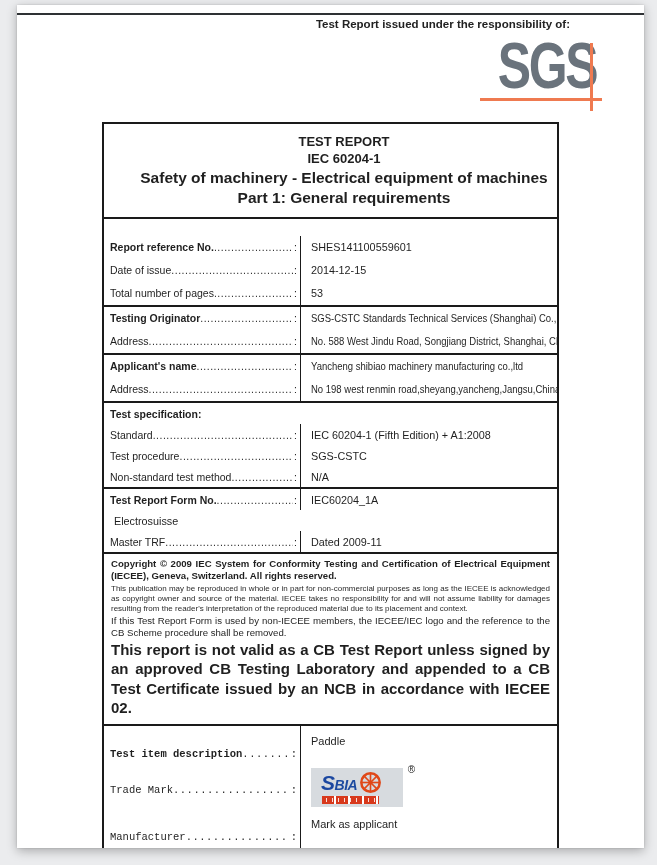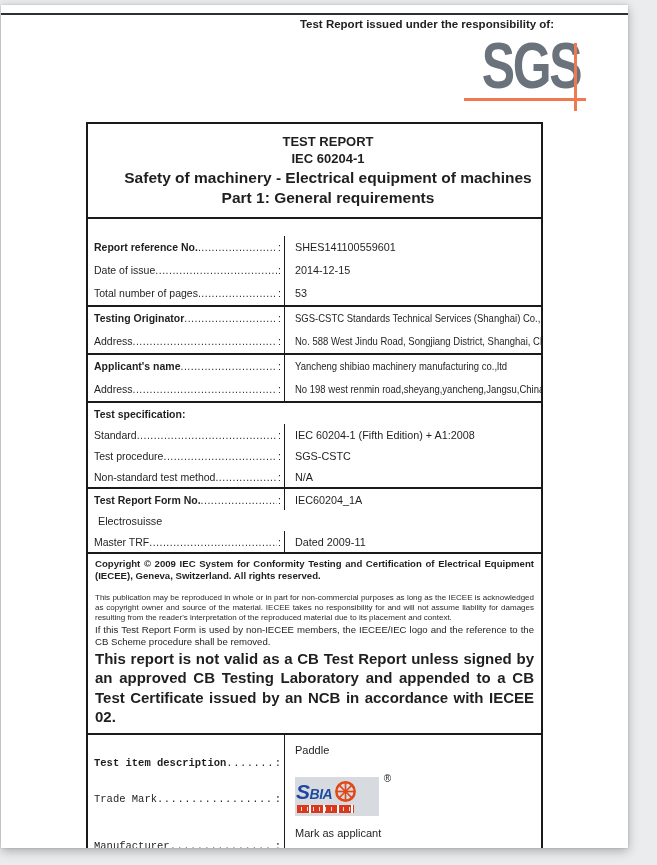--- a/index.html
+++ b/index.html
@@ -6,21 +6,21 @@
   html,body { width:657px; height:865px; }
   body {
     font-family:"Liberation Sans","DejaVu Sans",sans-serif;
     background:#ebecee;
     color:#1f1f1f;
     position:relative;
     overflow:hidden;
   }
   .canvas { position:absolute; inset:0; }
   .page {
-    position:absolute; left:1px; top:5px; width:627px; height:843px;
+    position:absolute; left:17px; top:5px; width:627px; height:843px;
     background:#ffffff;
     box-shadow:0 3px 10px rgba(0,0,0,.28), 0 0 2px rgba(0,0,0,.15);
     overflow:hidden;
   }
   .top-rule { position:absolute; top:8px; left:0; right:0; height:2px; background:#2e3134; }
   .issued-note {
     position:absolute; top:13px; left:0; right:74px;
     text-align:right; white-space:nowrap;
     font-size:11.5px; font-weight:bold; color:#222;
   }
@@ -62,33 +62,33 @@
     font-size:10.8px; white-space:nowrap; overflow:hidden;
   }
   .v-long { display:inline-block; transform:scaleX(.88); transform-origin:0 50%; }
   .sec-report { padding-top:17px; }
   .sec-report .row, .sec-lab .row, .sec-applicant .row { min-height:23px; }
   .sec-spec .row, .sec-trf .row { min-height:21px; }
   .spec-head { padding:5px 6px 2px; font-weight:bold; min-height:21px; }
   
   .sec-copy { padding:4px 7px 6px; }
   .copy-head { font-weight:bold; font-size:9.6px; line-height:1.3; text-align:justify; }
-  .copy-small { font-size:8px; line-height:1.28; text-align:justify; margin-top:10px; color:#2a2a2a; }
+  .copy-small { font-size:8px; line-height:1.28; text-align:justify; margin-top:1px; color:#2a2a2a; }
   .copy-note { font-size:9.6px; line-height:1.3; text-align:justify; }
   .copy-valid { font-weight:bold; font-size:15px; line-height:1.3; text-align:justify; }
   
   .sec-item .row { min-height:26px; }
   .sec-item .cr { padding-top:9px; font-size:11px; }
   .sec-item .cl { padding-top:22px;font-family:Liberation Mono, monospace; }
   .row-tm { min-height:56px; }
   .row-ratings { padding-bottom:8px; }
   
   .tm-logo { position:relative; display:inline-block; margin-top:-3px; }
   .tm-box {
-    width:84px; background:#d7dbdf; padding:3px 4px 3px 1px;
+    width:92px; background:#d7dbdf; padding:3px 4px 3px 10px;
     display:flex; flex-direction:column;
   }
   .tm-line { display:flex; align-items:center; }
   .tm-sbia {
     font-weight:bold; font-style:italic; color:#1d4ba0;
     font-size:14px; line-height:1; letter-spacing:-.5px; display:block;
   }
   .tm-sbia::first-letter { font-size:21px; color:#1b47a0; }
   .tm-wheel { margin-left:2px; flex:0 0 auto; }
   .tm-strip {

